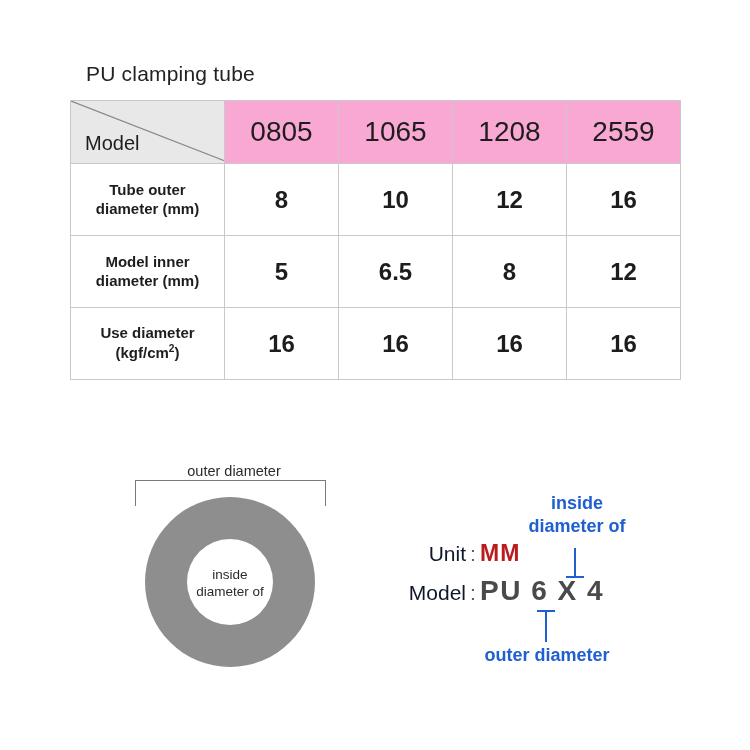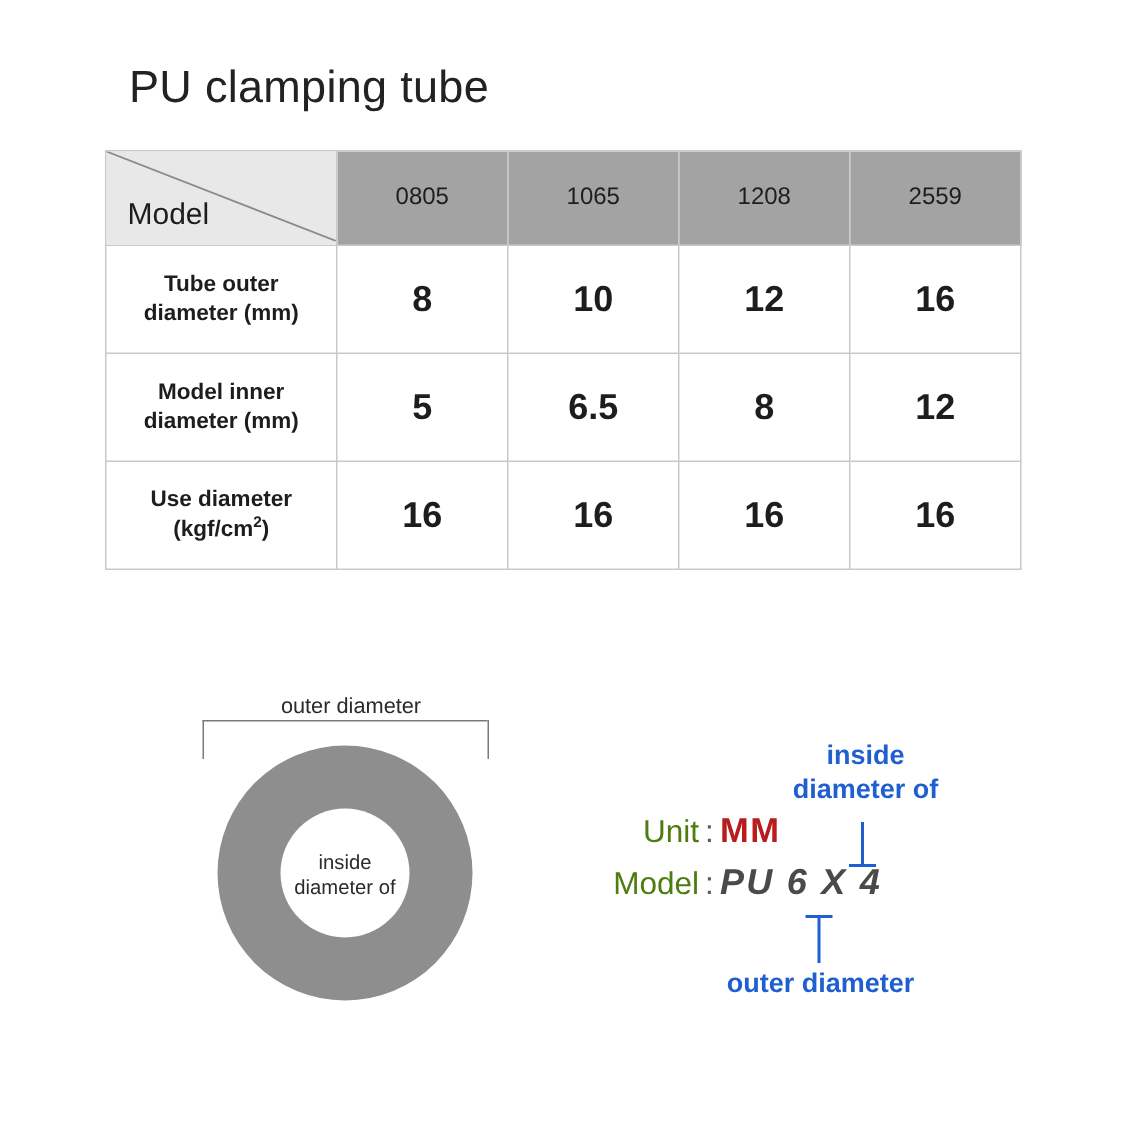--- a/index.html
+++ b/index.html
@@ -13,22 +13,22 @@
     font-family: "Liberation Sans", sans-serif;
     color: #1a1a1a;
     overflow: hidden;
     position: relative;
   }
 
   
   .title {
     position: absolute;
     left: 86px;
-    top: 42px;
-    font-size: 30px;
+    top: 62px;
+    font-size: 21px;
     color: #222;
     letter-spacing: 0.2px;
   }
 
   
   .spec-table {
     position: absolute;
     left: 70px;
     top: 100px;
     width: 610px;
@@ -57,23 +57,23 @@
     left: 0; top: 0; right: 0; bottom: 0;
   }
   .hdr-corner .model-word {
     position: absolute;
     left: 14px;
     bottom: 8px;
     font-size: 20px;
     color: #1d1d1d;
   }
   .hdr-cell {
-    background: #a3a3a3;
+    background: #f9a8d4;
     height: 60px;
-    font-size: 16px;
+    font-size: 28px;
     color: #1d1d1d;
   }
 
   .row-label {
     font-size: 15px;
     line-height: 1.25;
     padding: 6px 4px;
     color: #1d1d1d;
   }
   .row-label .sub { display: block; }
@@ -160,39 +160,38 @@
   }
   .legend-row {
     display: flex;
     align-items: baseline;
     font-size: 21px;
     margin-bottom: 8px;
   }
   .legend-key {
     width: 92px;
     text-align: right;
-    color: #4d7c0f;
+    color: #0f172a;
   }
   .legend-colon {
     width: 14px;
     text-align: center;
     color: #5c5c5c;
   }
   .legend-val {
     font-size: 23px;
     font-weight: bold;
     color: #b91c1c;
     letter-spacing: 1px;
   }
   .model-val {
-    font-size: 24px;
+    font-size: 28px;
     font-weight: bold;
     color: #4a4a4a;
     letter-spacing: 1.5px;
-    font-style: italic;
   }
   .model-val .digit-in { color: #4a4a4a; }
   .model-val .digit-out { color: #4a4a4a; }
 
   .note-top {
     position: absolute;
     left: 462px;
     top: 492px;
     width: 230px;
     text-align: center;

